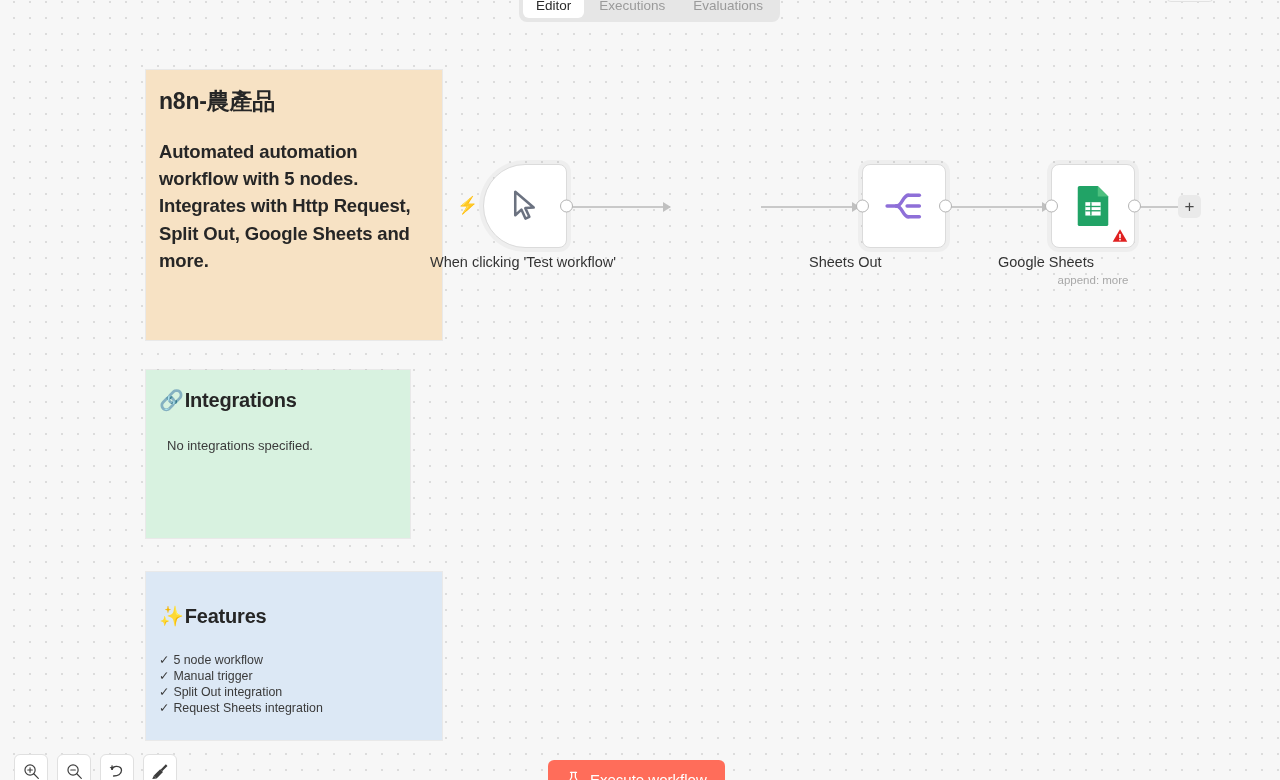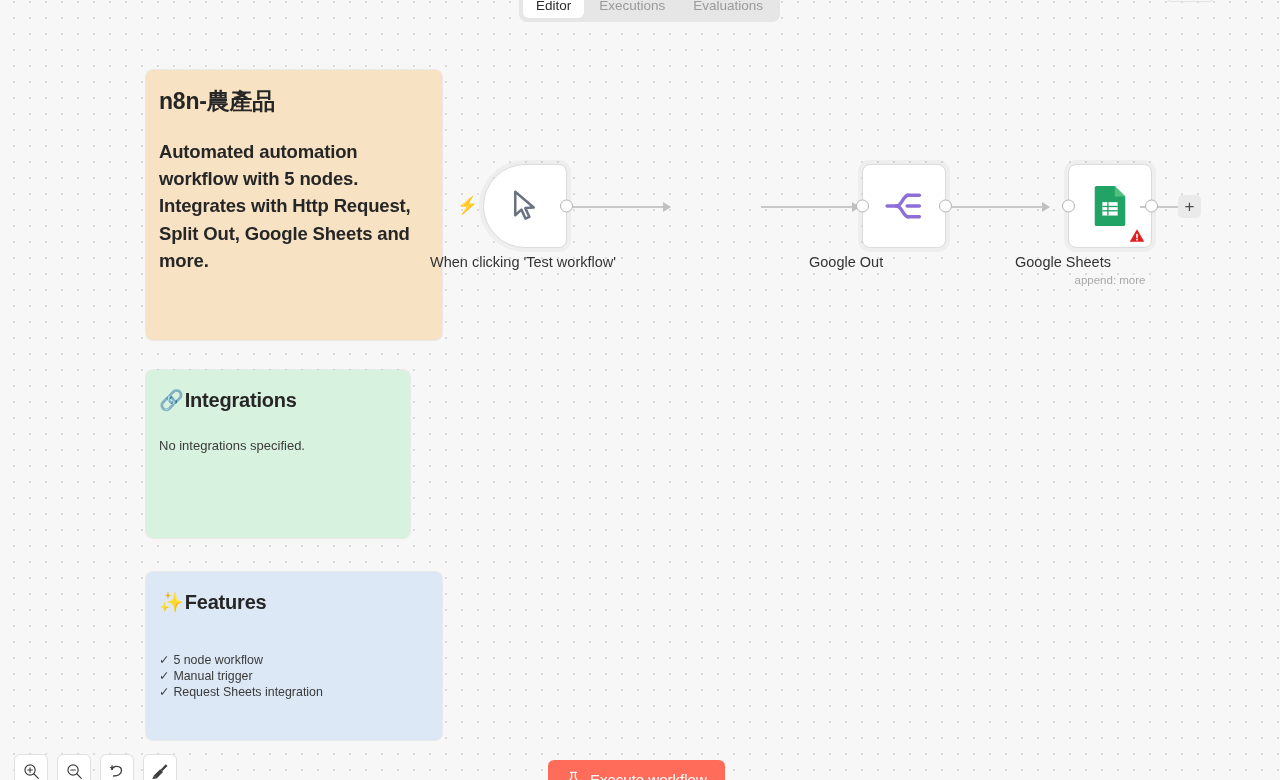--- a/index.html
+++ b/index.html
@@ -64,21 +64,21 @@
     border: 1px solid #e2e2e2;
     border-top: none;
     background: #f7f7f7;
     border-radius: 0 0 4px 4px;
     z-index: 35;
   }
 
   
   .sticky {
     position: absolute;
-    border-radius: 7px;
+    border-radius: 0;
     box-shadow: 0 0 0 1px rgba(0,0,0,0.055);
     padding: 18px 13px 13px 13px;
     overflow: hidden;
   }
   .sticky-title {
     font-size: 23px;
     font-weight: bold;
     color: #262626;
     letter-spacing: -0.2px;
     line-height: 1.2;
@@ -100,29 +100,30 @@
 
   #note-integrations {
     left: 146px; top: 370px; width: 264px; height: 168px;
     background: #d8f2e0;
   }
   #note-integrations .sticky-title { font-size: 20px; }
   #note-integrations .sticky-body {
     margin-top: 26px;
     font-size: 13px;
     color: #3a3a3a;
+    margin-left: 8px;
   }
 
   #note-features {
     left: 146px; top: 572px; width: 296px; height: 168px;
     background: #dce8f5;
   }
-  #note-features .sticky-title { font-size: 20px; }
+  #note-features .sticky-title { font-size: 20px; margin-top: 14px; }
   #note-features ul {
-    margin-top: 38px;
+    margin-top: 24px;
     list-style: none;
   }
   #note-features li {
     font-size: 12.4px;
     color: #3a3a3a;
     line-height: 16px;
     white-space: nowrap;
   }
   #note-features li .chk { color: #3a3a3a; margin-right: 4px; }
 
@@ -304,20 +305,21 @@
     <div class="sticky-body">No integrations specified.</div>
   </div>
 
   <div class="sticky" id="note-features">
     <div class="sticky-title">
       <span class="emoji">✨</span><span>Features</span>
     </div>
     <ul>
       <li><span class="chk">✓</span><span>5 node workflow</span></li>
       <li><span class="chk">✓</span><span>Manual trigger</span></li>
+      <li><span class="chk">✓</span><span>Split Out integration</span></li>
       <li><span class="chk">✓</span><span>Request Sheets integration</span></li>
     </ul>
   </div>
 
   <div class="conn" style="left:572px; width:98px;">
       <span class="arrow"></span>
     </div>
   <div class="conn" style="left:761px; width:98px;">
       <span class="arrow"></span>
     </div>
@@ -345,24 +347,24 @@
         <line x1="2" y1="13" x2="8" y2="13" stroke="#8e6fd8" stroke-width="2.2" stroke-linecap="round"></line>
         <path d="M8 13 C 12 13, 12 6, 16 6" fill="none" stroke="#8e6fd8" stroke-width="2.2" stroke-linecap="round"></path>
         <path d="M8 13 C 12 13, 12 20, 16 20" fill="none" stroke="#8e6fd8" stroke-width="2.2" stroke-linecap="round"></path>
         <line x1="15" y1="6" x2="23" y2="6" stroke="#8e6fd8" stroke-width="2.2" stroke-linecap="round"></line>
         <line x1="15" y1="13" x2="23" y2="13" stroke="#8e6fd8" stroke-width="2.2" stroke-linecap="round"></line>
         <line x1="15" y1="20" x2="23" y2="20" stroke="#8e6fd8" stroke-width="2.2" stroke-linecap="round"></line>
       </svg>
       <span class="endpoint in"></span>
       <span class="endpoint out"></span>
     </div>
-    <div class="node-label">Google Out</div>
-  </div>
-
-  <div class="node-group" style="left:1051px; top:164px;margin-left:17px;">
+    <div class="node-label">Sheets Out</div>
+  </div>
+
+  <div class="node-group" style="left:1051px; top:164px;">
     <div class="node-box">
       <svg width="36" height="42" viewBox="0 0 36 44">
         <path d="M2 3 A2 2 0 0 1 4 1 L23 1 L34 12 L34 41 A2 2 0 0 1 32 43 L4 43 A2 2 0 0 1 2 41 Z" fill="#21a366"></path>
         <path d="M23 1 L34 12 L23 12 Z" fill="#4ec07f"></path>
         <rect x="10" y="18" width="16" height="14" fill="#ffffff"></rect>
         <line x1="10" y1="22.5" x2="26" y2="22.5" stroke="#21a366" stroke-width="1.4"></line>
         <line x1="10" y1="27" x2="26" y2="27" stroke="#21a366" stroke-width="1.4"></line>
         <line x1="15.8" y1="18" x2="15.8" y2="32" stroke="#21a366" stroke-width="1.4"></line>
       </svg>
       <span class="warn-badge">

